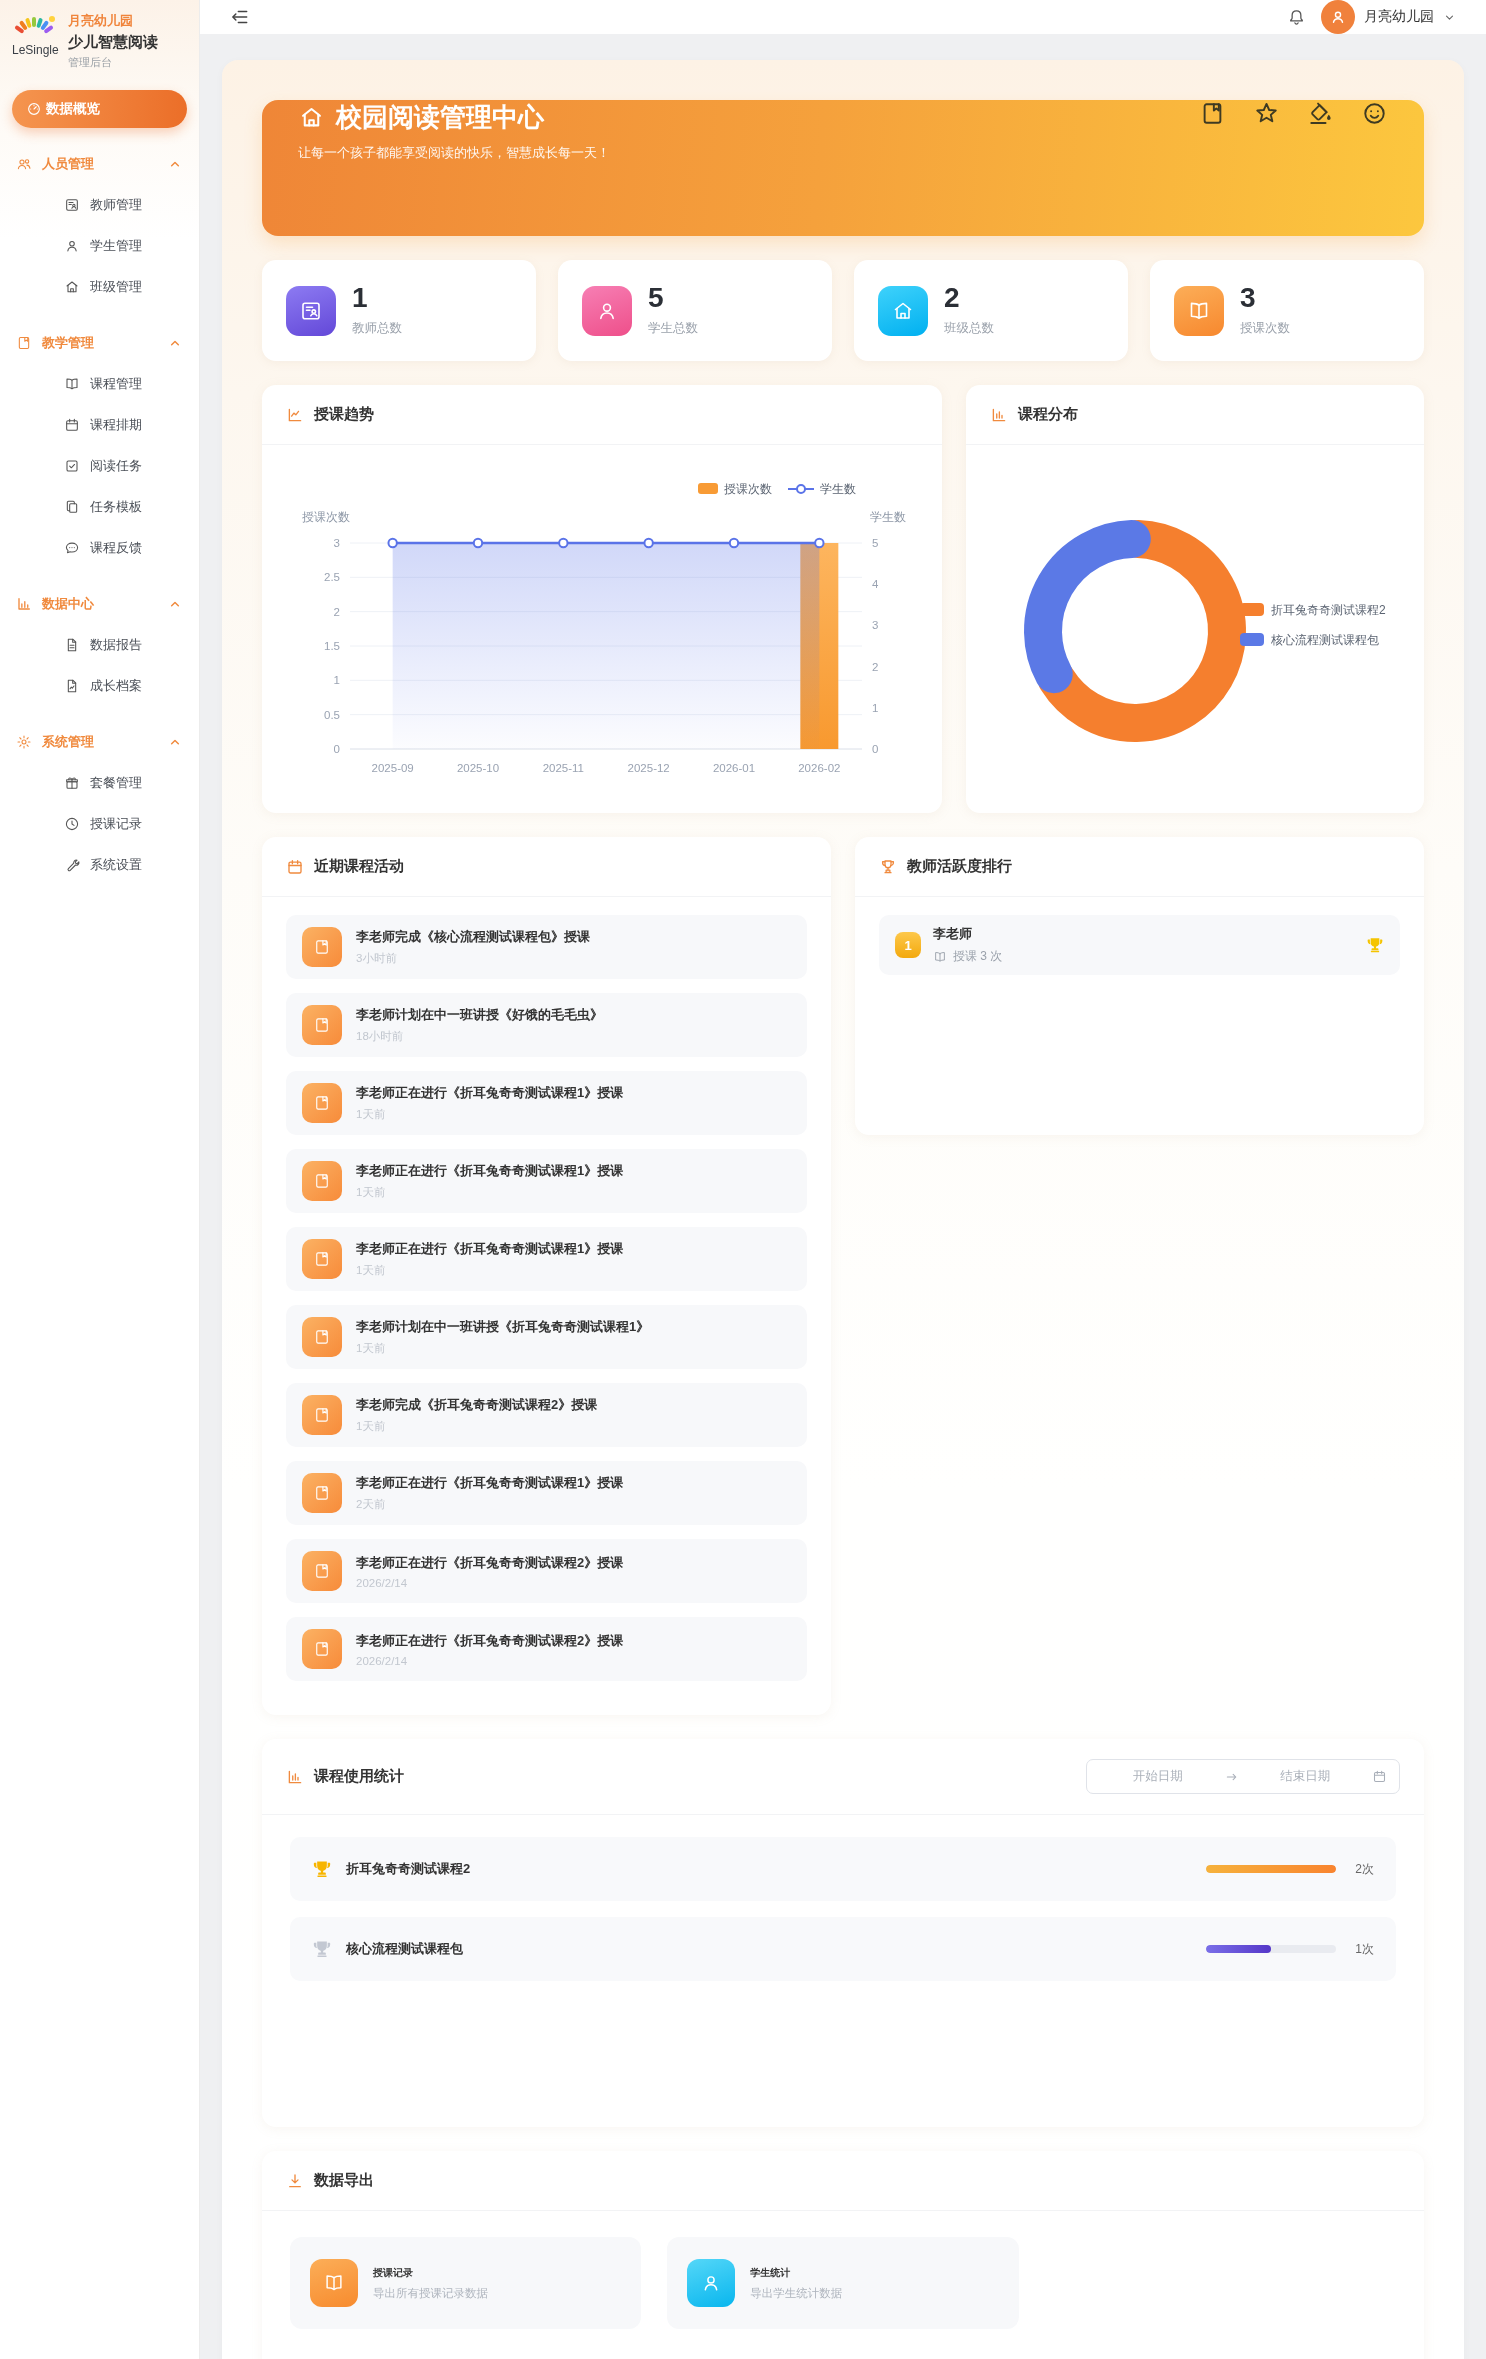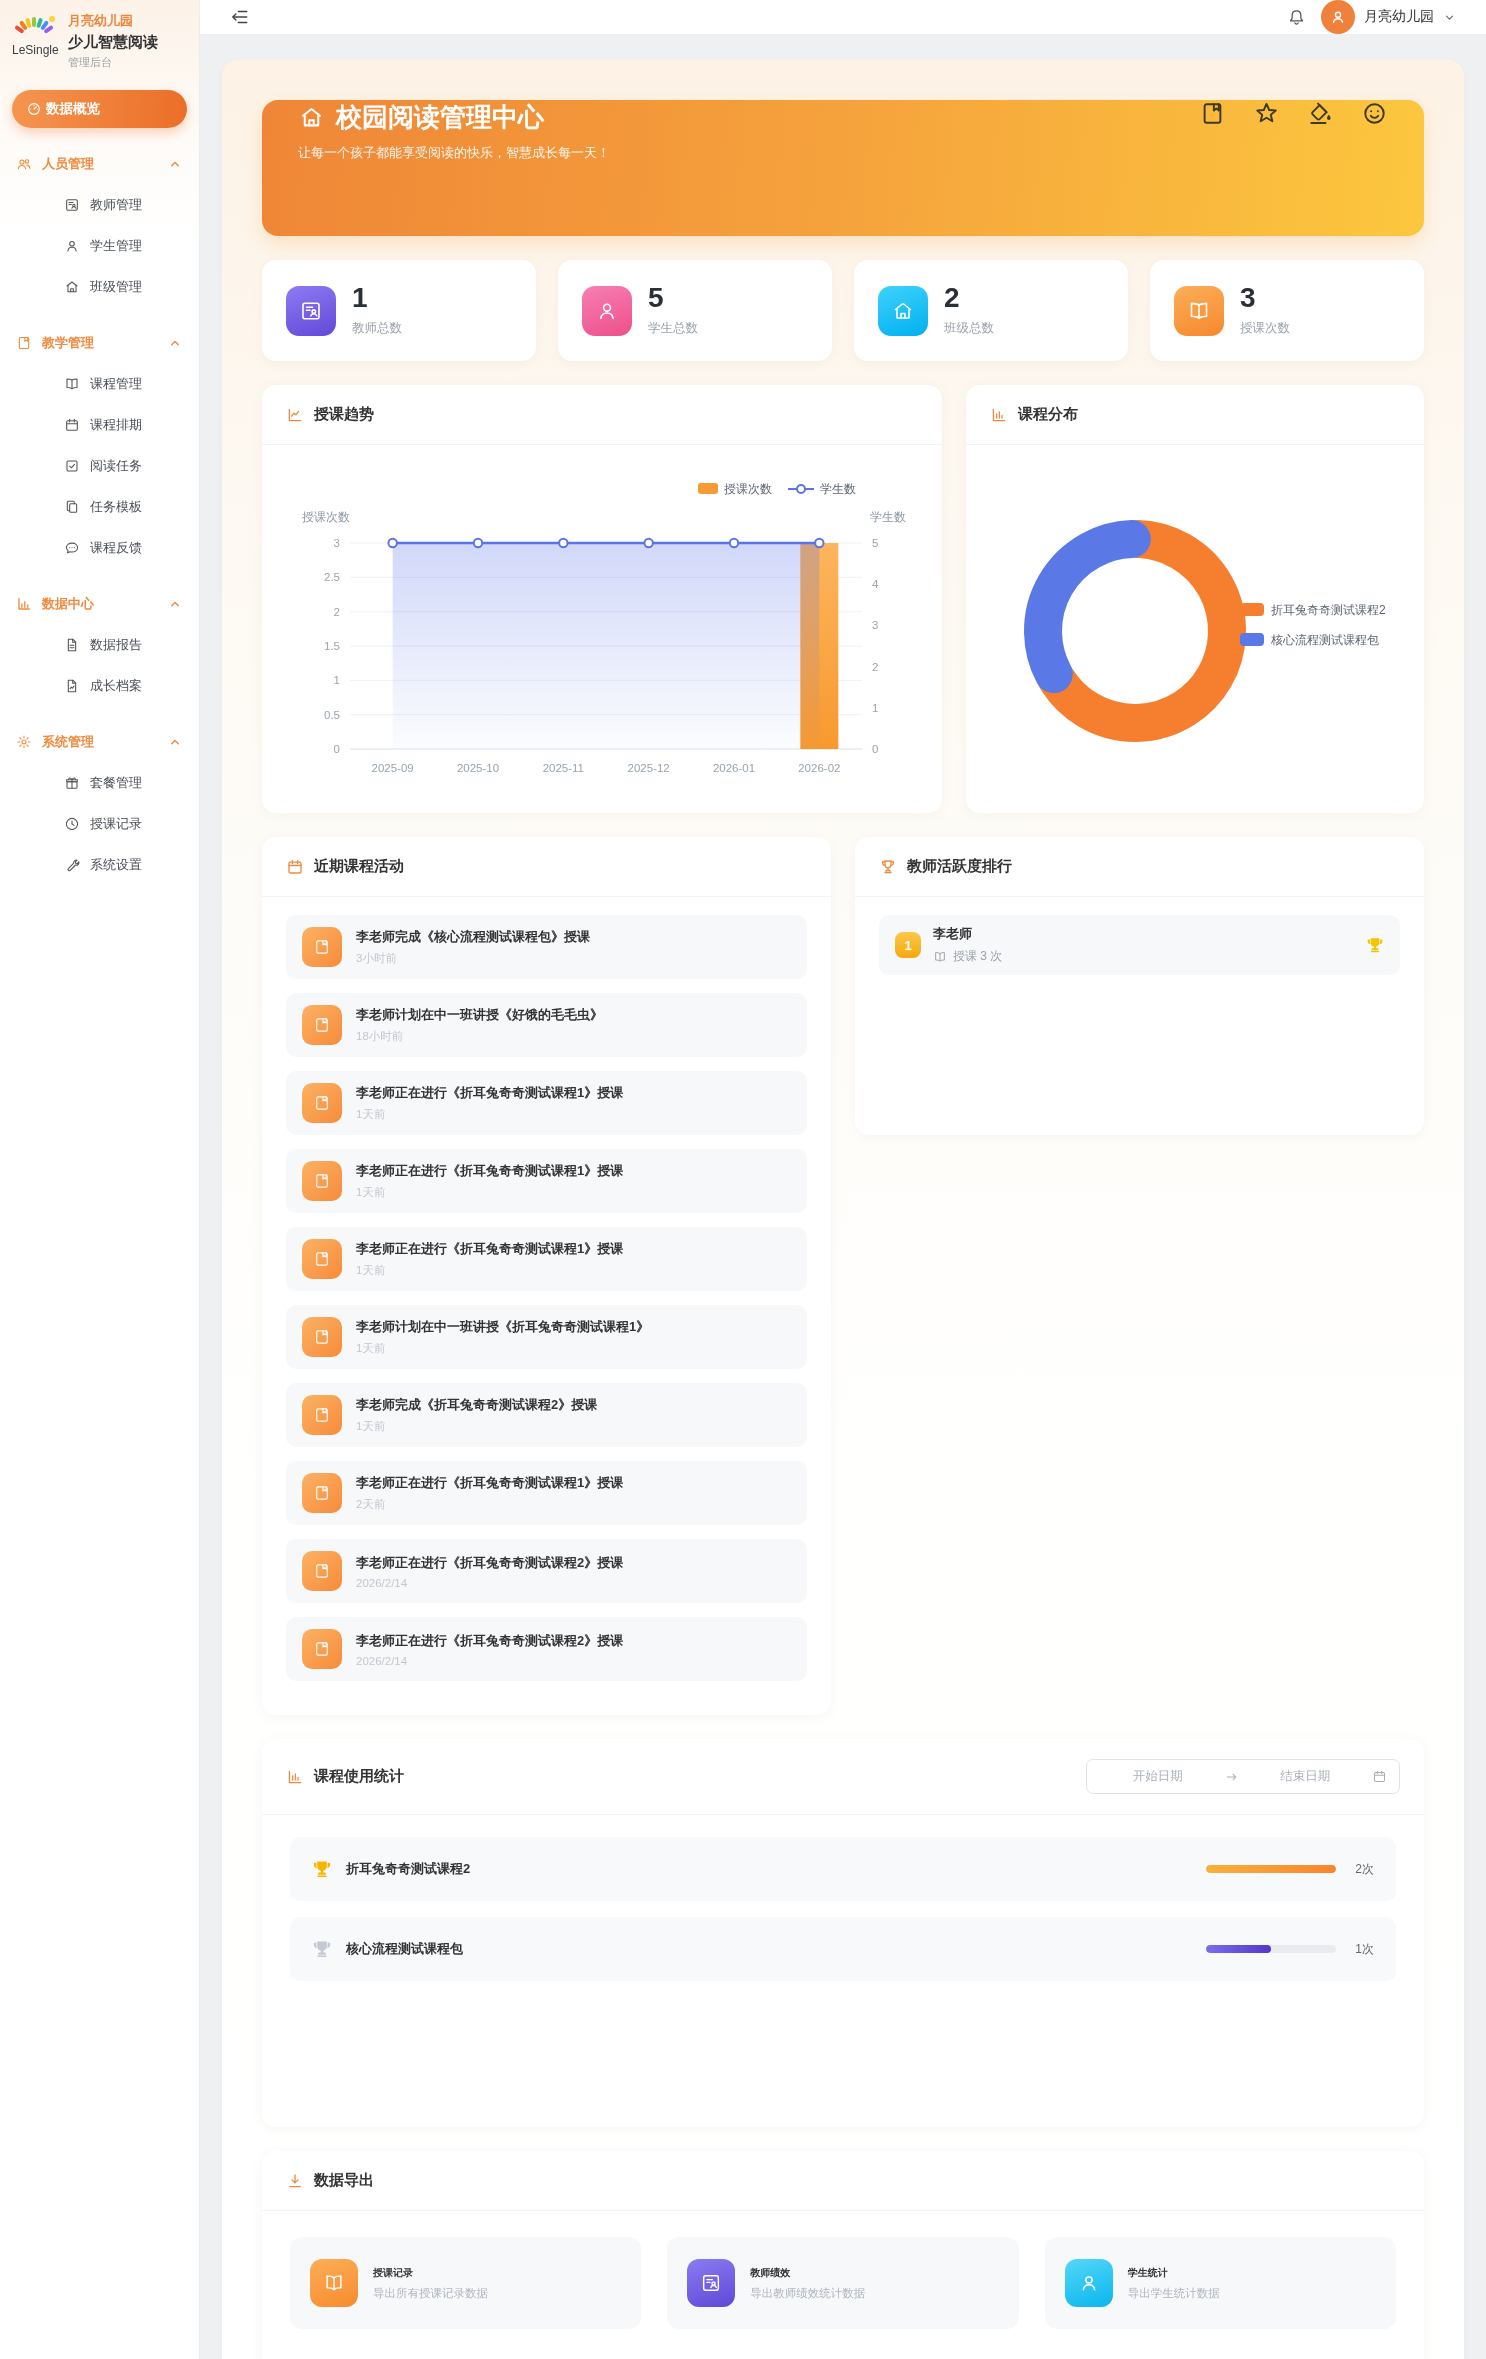--- a/index.html
+++ b/index.html
@@ -802,34 +802,20 @@
                   <path d="M12 6.2C10.2 4.8 7.9 4.4 4.5 4.4v12.8c3.4 0 5.7.4 7.5 1.8 1.8-1.4 4.1-1.8 7.5-1.8V4.4c-3.4 0-5.7.4-7.5 1.8z"></path>
                   <path d="M12 6.2V19"></path>
                 </svg>
               </span>
     <span>
       <div class="exp-title">授课记录</div>
       <div class="exp-desc">导出所有授课记录数据</div>
     </span>
   </div>
   <div class="exp-card">
-    <span class="exp-ico" style="background:linear-gradient(160deg,#8b7cf0,#5e48d8)">
-                <svg viewBox="0 0 24 24" fill="none" stroke="currentColor" stroke-width="1.6" stroke-linecap="round" stroke-linejoin="round">
-                  <rect x="4" y="4.2" width="16" height="15.6" rx="2"></rect>
-                  <path d="M7.5 8.3h6M7.5 11.3h3.5"></path>
-                  <circle cx="14.8" cy="12.6" r="1.7"></circle>
-                  <path d="M11.8 16.8c.5-1.4 1.6-2.1 3-2.1s2.5.7 3 2.1"></path>
-                </svg>
-              </span>
-    <span>
-      <div class="exp-title">教师绩效</div>
-      <div class="exp-desc">导出教师绩效统计数据</div>
-    </span>
-  </div>
-  <div class="exp-card">
     <span class="exp-ico" style="background:linear-gradient(160deg,#55d7f8,#08b6ee)">
                 <svg viewBox="0 0 24 24" fill="none" stroke="currentColor" stroke-width="1.6" stroke-linecap="round" stroke-linejoin="round">
                   <circle cx="12" cy="8.7" r="3.4"></circle>
                   <path d="M5.8 19.4c.5-3.4 2.9-5.4 6.2-5.4s5.7 2 6.2 5.4"></path>
                 </svg>
               </span>
     <span>
       <div class="exp-title">学生统计</div>
       <div class="exp-desc">导出学生统计数据</div>
     </span>

